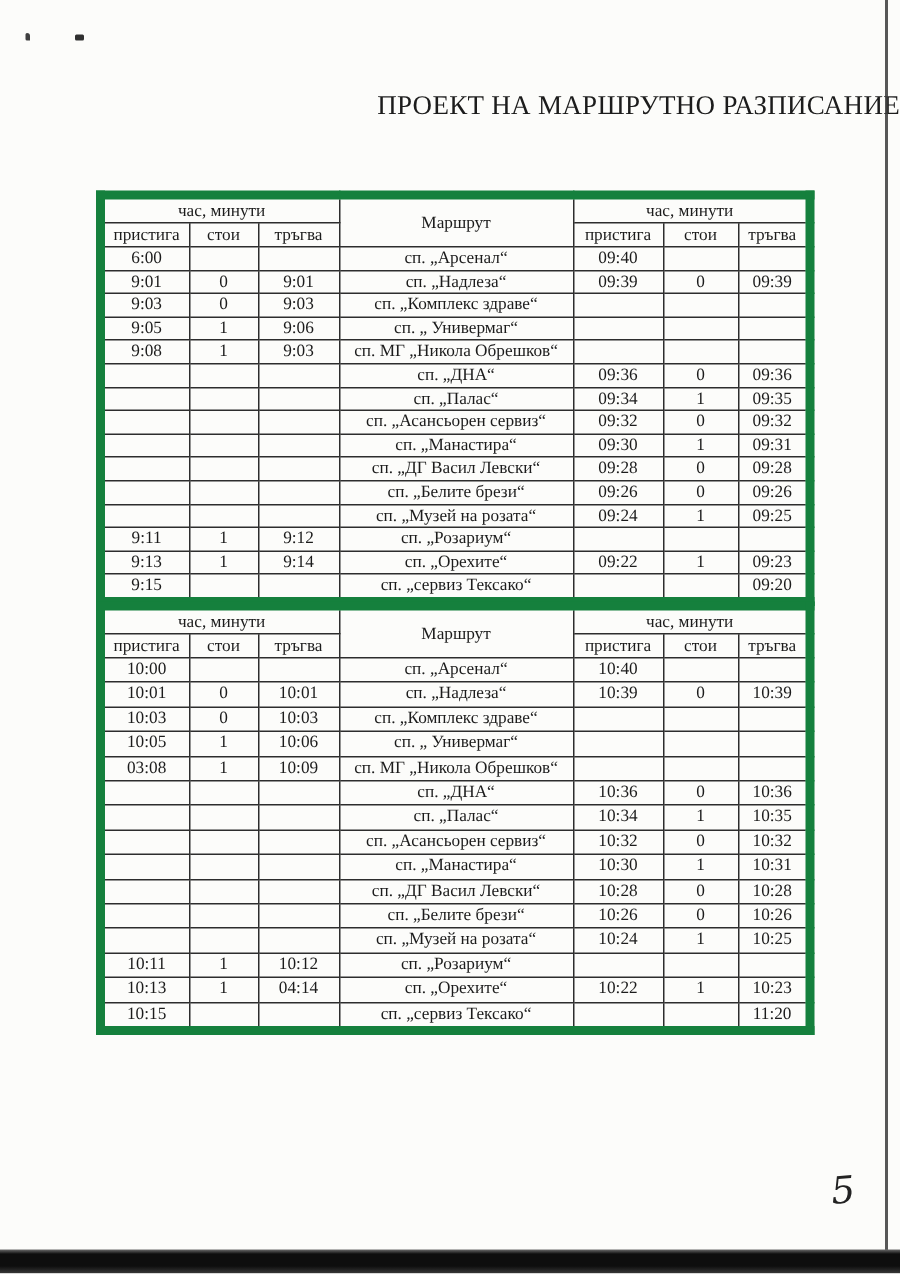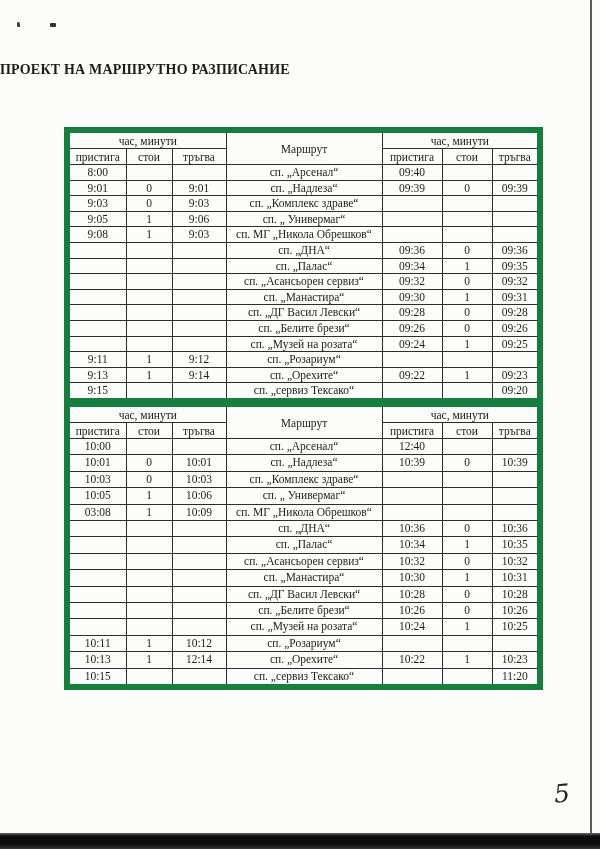--- a/index.html
+++ b/index.html
@@ -4,21 +4,21 @@
 <style>
   html,body { margin:0; padding:0; background:#e8e8e6; }
   .page {
     position:relative; width:600px; height:849px;
     background:#fcfcfa; overflow:hidden;
     font-family:"Liberation Serif","DejaVu Serif",serif;
     color:#1c1c1c;
   }
   .title-block {
     position:absolute; top:62px; left:0; width:100%;
-    text-align:left; font-size:14px; line-height:16px; letter-spacing:0.2px;font-weight:bold;
+    text-align:right; font-size:18px; line-height:16px; letter-spacing:0.2px;
   }
   table.schedule {
     position:absolute; left:64px; width:473px;
     border-collapse:collapse; table-layout:fixed;
     font-size:11.5px; background:transparent;
     border:6px solid #15803d;
   }
   #schedule-table-1 { top:127px; }
   #schedule-table-2 { top:401px; }
   .schedule th, .schedule td {
@@ -82,21 +82,21 @@
         <th>пристига</th>
         <th>стои</th>
         <th>тръгва</th>
         <th>пристига</th>
         <th>стои</th>
         <th>тръгва</th>
       </tr>
     </thead>
     <tbody>
         <tr>
-          <td>8:00</td>
+          <td>6:00</td>
           <td></td>
           <td></td>
           <td>сп. „Арсенал“</td>
           <td>09:40</td>
           <td></td>
           <td></td>
         </tr>
         <tr>
           <td>9:01</td>
           <td>0</td>
@@ -250,21 +250,21 @@
         <th>стои</th>
         <th>тръгва</th>
       </tr>
     </thead>
     <tbody>
         <tr>
           <td>10:00</td>
           <td></td>
           <td></td>
           <td>сп. „Арсенал“</td>
-          <td>12:40</td>
+          <td>10:40</td>
           <td></td>
           <td></td>
         </tr>
         <tr>
           <td>10:01</td>
           <td>0</td>
           <td>10:01</td>
           <td>сп. „Надлеза“</td>
           <td>10:39</td>
           <td>0</td>
@@ -365,21 +365,21 @@
           <td>1</td>
           <td>10:12</td>
           <td>сп. „Розариум“</td>
           <td></td>
           <td></td>
           <td></td>
         </tr>
         <tr>
           <td>10:13</td>
           <td>1</td>
-          <td>12:14</td>
+          <td>04:14</td>
           <td>сп. „Орехите“</td>
           <td>10:22</td>
           <td>1</td>
           <td>10:23</td>
         </tr>
         <tr>
           <td>10:15</td>
           <td></td>
           <td></td>
           <td>сп. „сервиз Тексако“</td>

